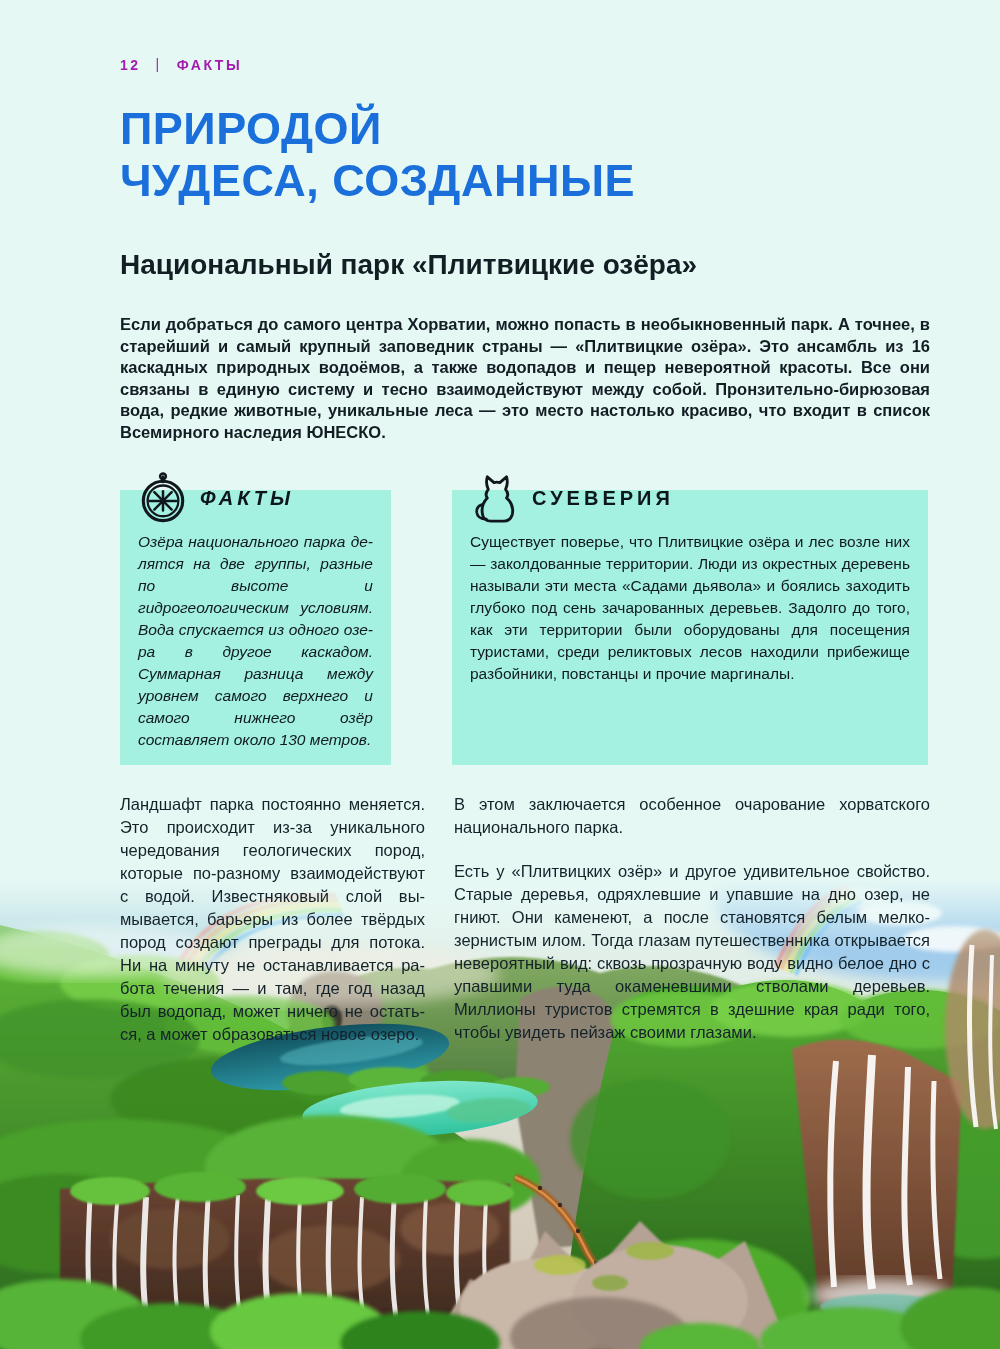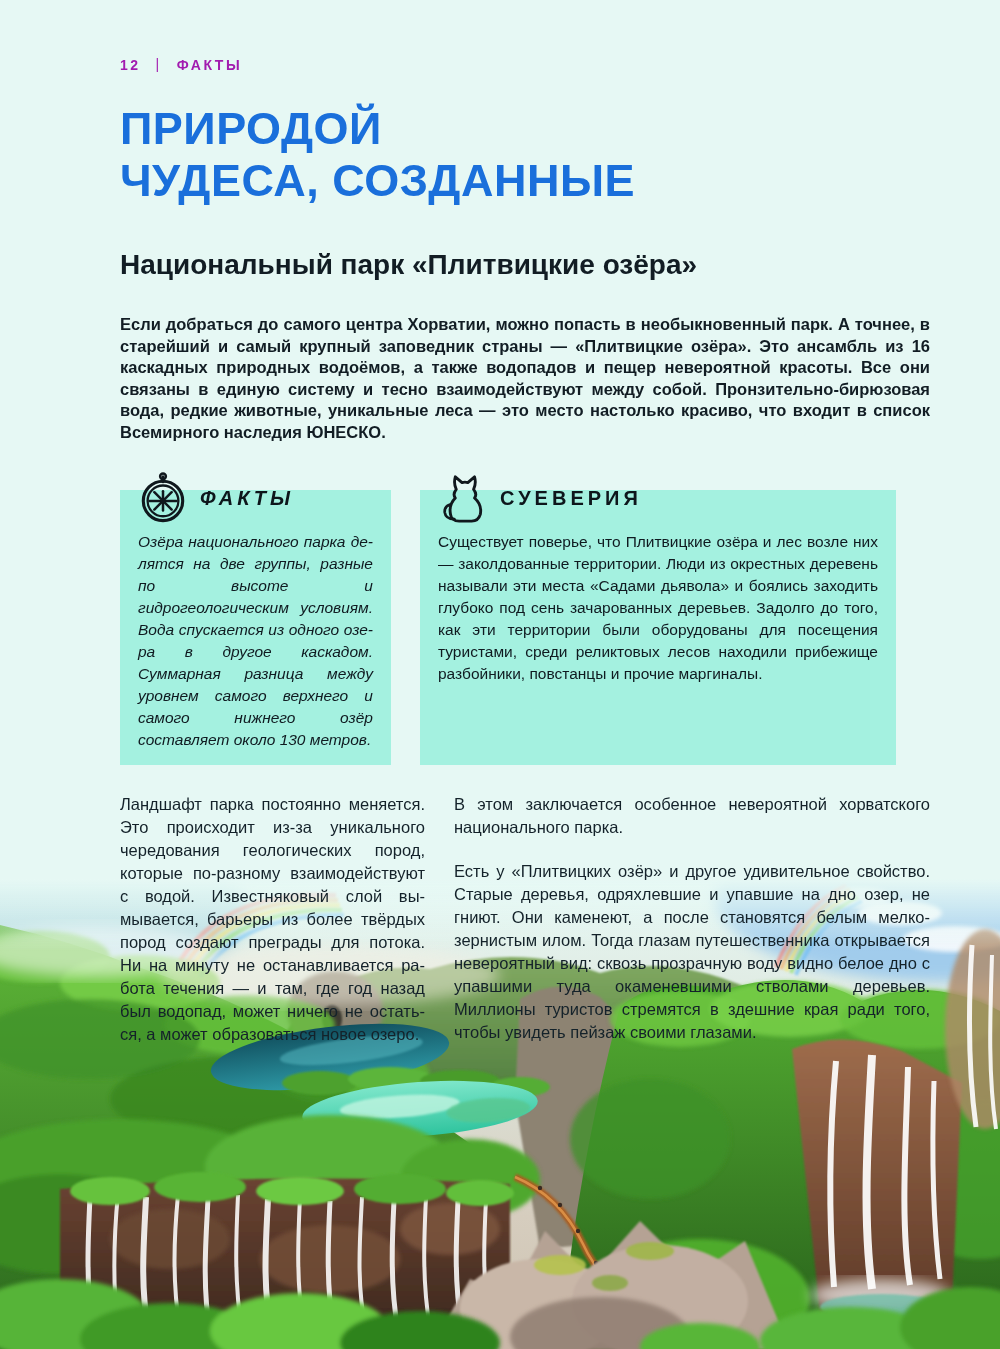--- a/index.html
+++ b/index.html
@@ -22,21 +22,21 @@
   .subtitle{
     margin:42px 0 0;font-size:28px;line-height:32px;font-weight:700;color:#121d24;
   }
   .intro{
     margin:33px 0 0;font-size:16.5px;line-height:21.5px;font-weight:600;
     text-align:justify;color:#121d24;
   }
   .boxes{display:flex;gap:29px;margin-top:47px;align-items:stretch;}
   .box{background:#a4f1e0;padding:10px 18px 14px;box-sizing:border-box;}
   .box-facts{width:271px;font-style:italic;}
-  .box-superstitions{width:476px;}
+  .box-superstitions{width:476px;margin-left:32px;}
   .box-head{display:flex;align-items:center;gap:12px;margin-top:-28px;margin-bottom:7px;}
   .box-icon{flex:0 0 auto;width:50px;height:52px;}
   .box-icon svg{display:block;width:100%;height:100%;}
   .box-title{font-size:20px;font-weight:700;letter-spacing:4px;color:#0d161b;}
   .box-text{font-size:15.5px;line-height:22px;text-align:justify;color:#0f1a20;}
   .columns{display:flex;gap:29px;margin-top:28px;}
   .col{box-sizing:border-box;}
   .col-left{width:305px;}
   .col-right{width:476px;}
   .col p{margin:0 0 21px;font-size:16.5px;line-height:23px;text-align:justify;color:#14222a;}
@@ -323,19 +323,19 @@
         <div class="box-text">Существует поверье, что Плитвицкие озёра и лес воз­ле них — заколдованные территории. Люди из окрест­ных деревень называли эти места «Садами дьявола» и боялись заходить глубоко под сень зачарованных деревьев. Задолго до того, как эти территории были оборудованы для посещения туристами, среди ре­ликтовых лесов находили прибежище разбойники, повстанцы и прочие маргиналы.</div>
       </div>
 
     </div>
 
     <div class="columns">
       <div class="col col-left">
         <p>Ландшафт парка постоянно меняется. Это происходит из-за уникального чередования геологических пород, которые по-разному взаимодейству­ют с водой. Известняковый слой вы­мывается, барьеры из более твёрдых пород создают преграды для потока. Ни на минуту не останавливается ра­бота течения — и там, где год назад был водопад, может ничего не остать­ся, а может образоваться новое озеро.</p>
       </div>
       <div class="col col-right">
-        <p>В этом заключается особенное невероятной хорватского национального парка.</p>
+        <p>В этом заключается особенное очарование хорватского национального парка.</p>
         <p>Есть у «Плитвицких озёр» и другое удивительное свойство. Старые деревья, одряхлевшие и упавшие на дно озер, не гниют. Они каменеют, а после становятся белым мелко­зернистым илом. Тогда глазам путешественника открывает­ся невероятный вид: сквозь прозрачную воду видно белое дно с упавшими туда окаменевшими стволами деревьев. Миллионы туристов стремятся в здешние края ради того, чтобы увидеть пейзаж своими глазами.</p>
       </div>
     </div>
 
   </div>
 </div>
 
 </body></html>

